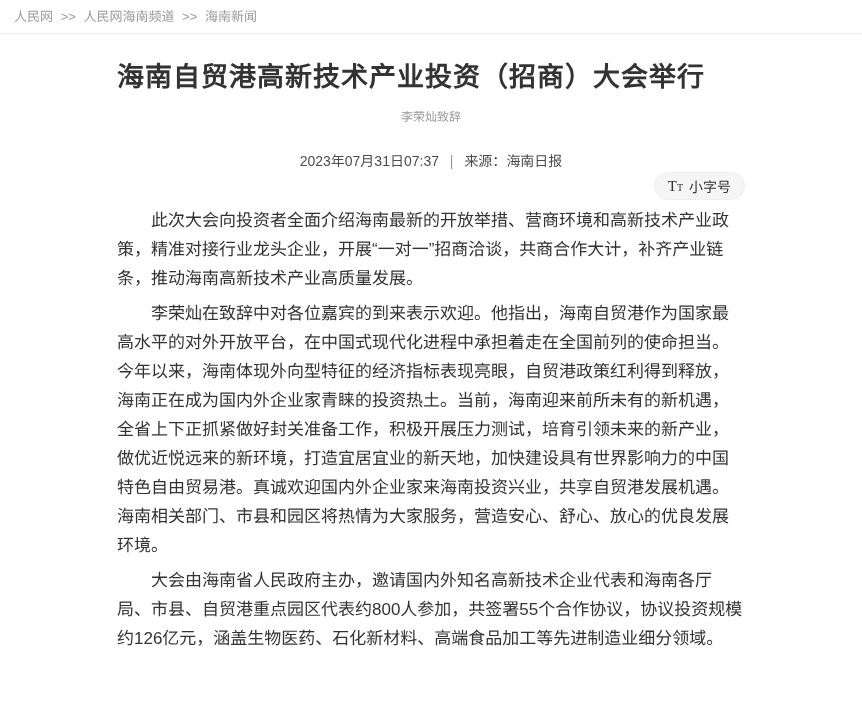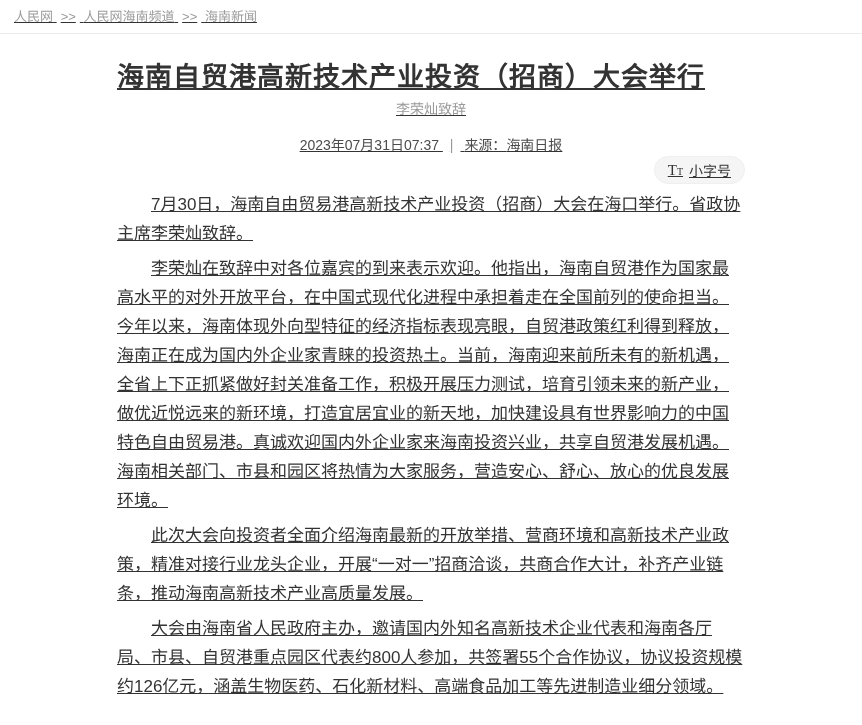--- a/index.html
+++ b/index.html
@@ -7,21 +7,20 @@
   body {
     background: #ffffff;
     font-family: "Liberation Sans", "DejaVu Sans", sans-serif;
     color: #333333;
   }
   .page {
     width: 862px;
     height: 695px;
     background: #ffffff;
     overflow: hidden;
-    text-decoration: underline;
   }
   .breadcrumb-bar {
     padding: 9px 14px;
     font-size: 13px;
     line-height: 15px;
     color: #9c9c9c;
     border-bottom: 1px solid #ececec;
   }
   .breadcrumb-bar a {
     color: #9c9c9c;
@@ -36,27 +35,27 @@
   h1.article-title {
     margin: 26px 0 0 0;
     font-size: 27px;
     line-height: 34px;
     font-weight: 700;
     text-align: left;
     color: #333333;
     letter-spacing: 1px;
   }
   .subtitle {
-    margin-top: 4px;
+    margin-top: 13px;
     text-align: center;
-    font-size: 14px;
+    font-size: 12px;
     color: #999999;
   }
   .meta {
-    margin-top: 16px;
+    margin-top: 26px;
     text-align: center;
     font-size: 14px;
     color: #4c4c4c;
   }
   .meta .meta-sep { margin: 0 7px; color: #999999; }
   .meta a.source-link { color: #4c4c4c; text-decoration: none; cursor: pointer; }
   .toolbar {
     display: flex;
     justify-content: flex-end;
     margin-top: 2px;
@@ -120,21 +119,20 @@
       <button class="fontsize-btn">
         <span class="tt">
             <span class="t-big">T</span>
             <span class="t-small">T</span>
           </span>
         <span class="fs-label">小字号</span>
       </button>
     </div>
 
     <div class="article-body">
-      <p class="para">7月30日，海南自由贸易港高新技术产业投资（招商）大会在海口举行。省政协主席李荣灿致辞。</p>
+      <p class="para">此次大会向投资者全面介绍海南最新的开放举措、营商环境和高新技术产业政策，精准对接行业龙头企业，开展“一对一”招商洽谈，共商合作大计，补齐产业链条，推动海南高新技术产业高质量发展。</p>
       <p class="para">李荣灿在致辞中对各位嘉宾的到来表示欢迎。他指出，海南自贸港作为国家最高水平的对外开放平台，在中国式现代化进程中承担着走在全国前列的使命担当。今年以来，海南体现外向型特征的经济指标表现亮眼，自贸港政策红利得到释放，海南正在成为国内外企业家青睐的投资热土。当前，海南迎来前所未有的新机遇，全省上下正抓紧做好封关准备工作，积极开展压力测试，培育引领未来的新产业，做优近悦远来的新环境，打造宜居宜业的新天地，加快建设具有世界影响力的中国特色自由贸易港。真诚欢迎国内外企业家来海南投资兴业，共享自贸港发展机遇。海南相关部门、市县和园区将热情为大家服务，营造安心、舒心、放心的优良发展环境。</p>
-      <p class="para">此次大会向投资者全面介绍海南最新的开放举措、营商环境和高新技术产业政策，精准对接行业龙头企业，开展“一对一”招商洽谈，共商合作大计，补齐产业链条，推动海南高新技术产业高质量发展。</p>
       <p class="para">大会由海南省人民政府主办，邀请国内外知名高新技术企业代表和海南各厅局、市县、自贸港重点园区代表约800人参加，共签署55个合作协议，协议投资规模约126亿元，涵盖生物医药、石化新材料、高端食品加工等先进制造业细分领域。</p>
 
     </div>
 
   </div>
 </div>
 
 </body></html>

